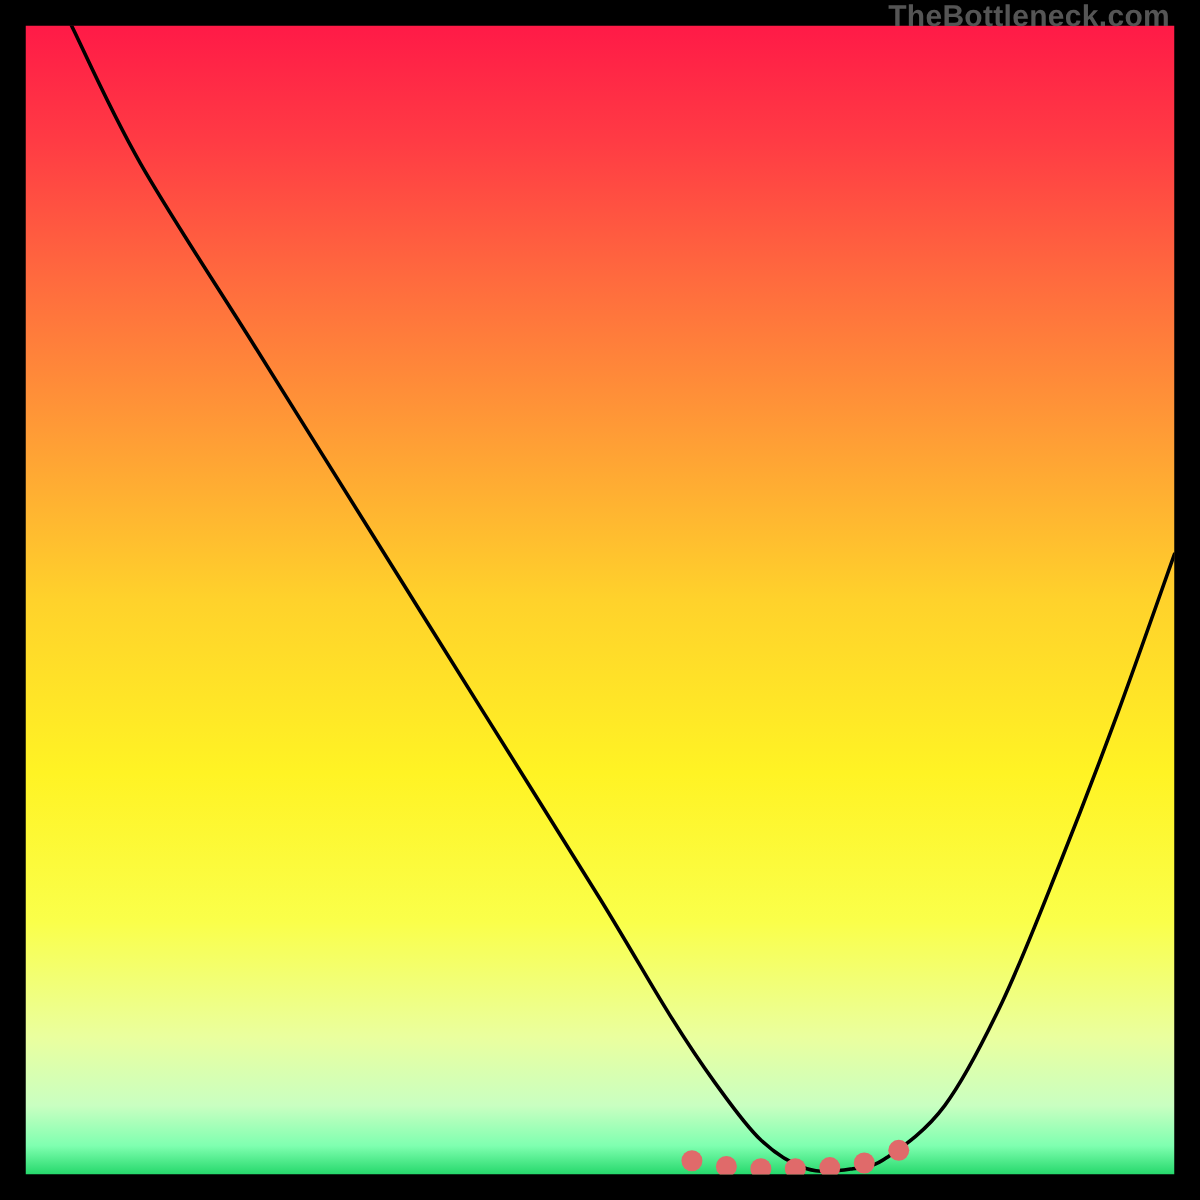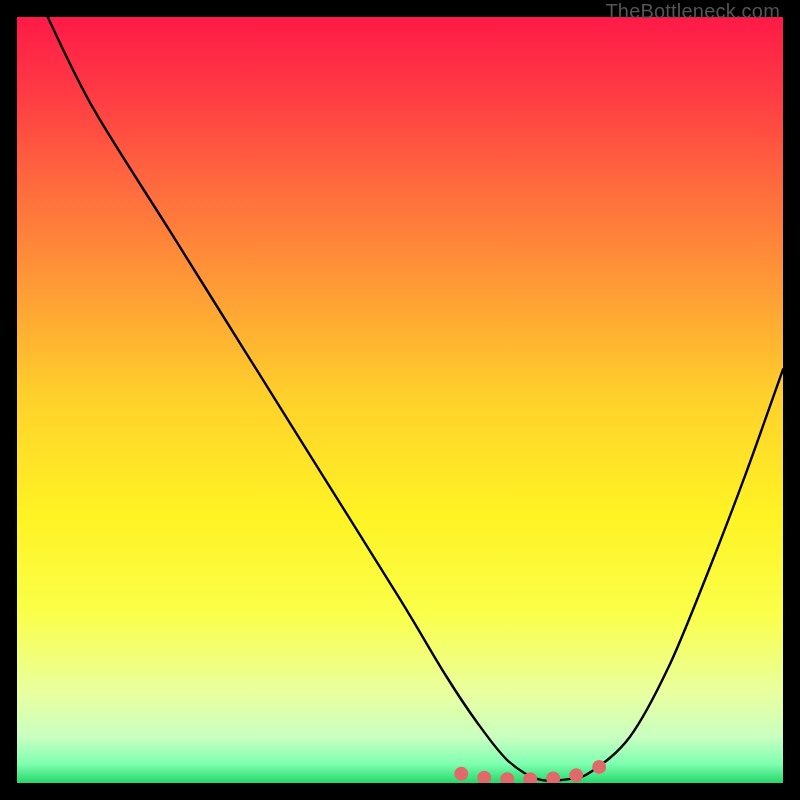--- a/index.html
+++ b/index.html
@@ -25,21 +25,21 @@
     top: 0;
     width: 766px;
     height: 766px;
   }
   .watermark {
     position: absolute;
     top: 0px;
     right: 20px;
     color: #555;
     font-size: 20px;
-    font-weight: 400;
+    font-weight: 700;
     letter-spacing: 0.2px;
     z-index: 10;
   }
 </style>
 </head>
 <body>
 
 <div class="frame">
   <svg class="plot" viewBox="0 0 766 766" preserveAspectRatio="none">
     <defs>

